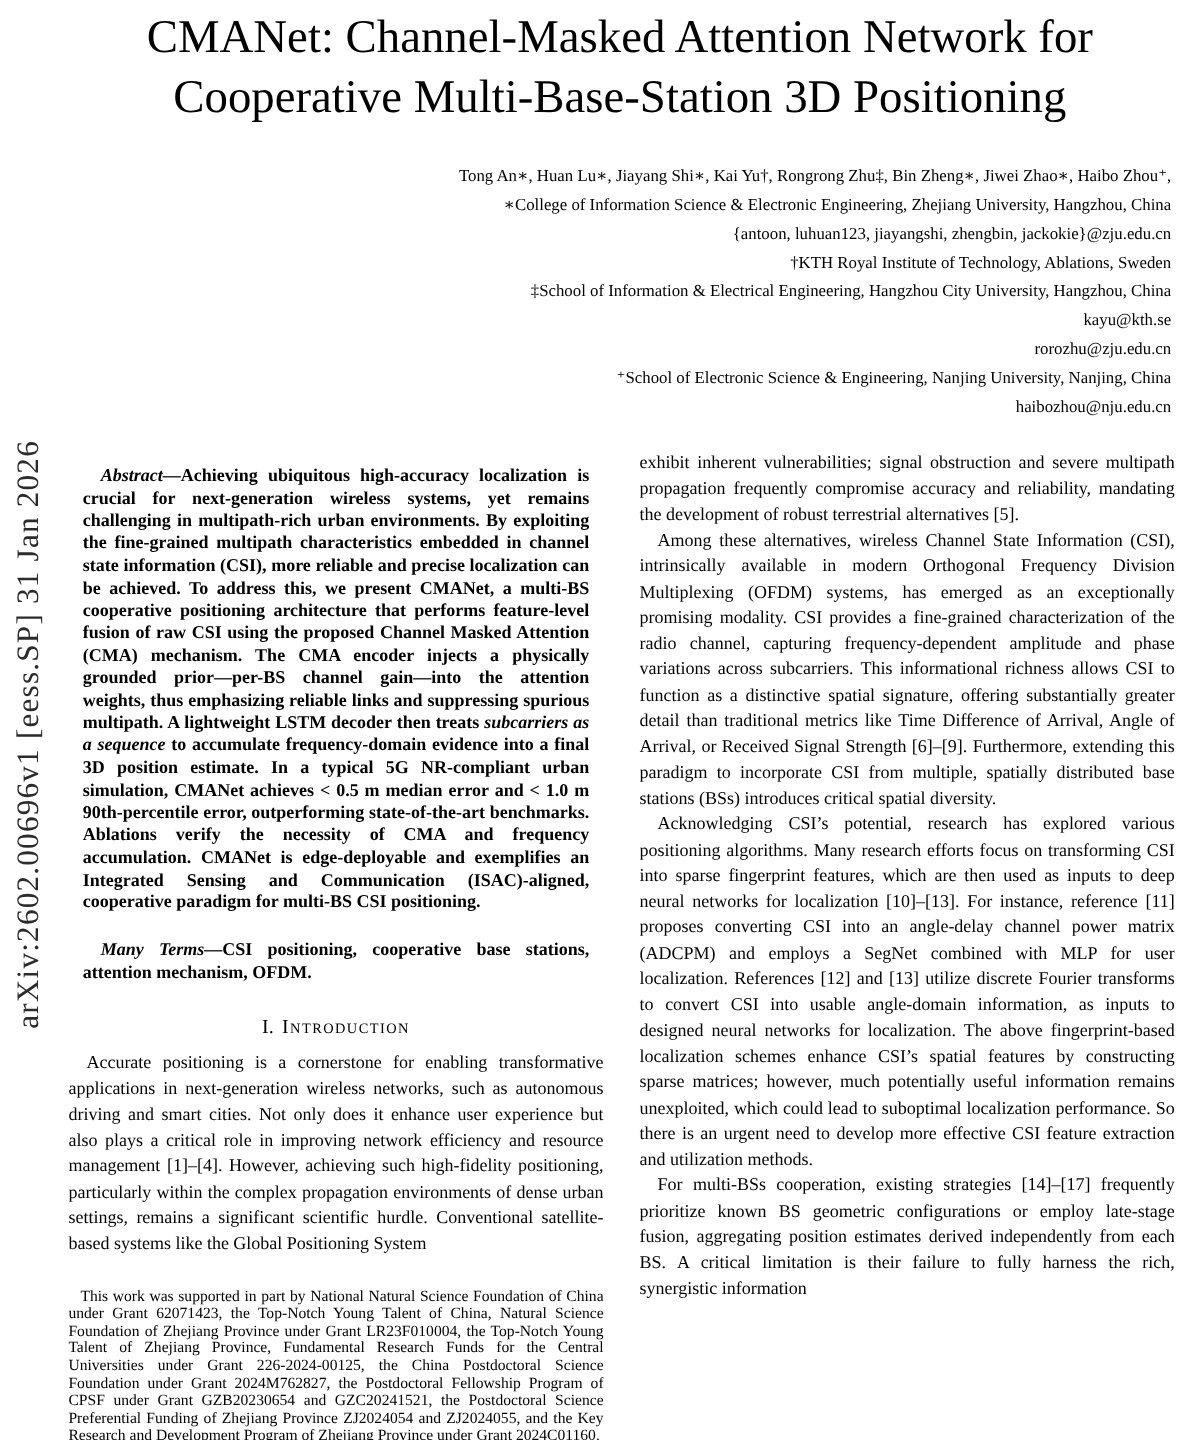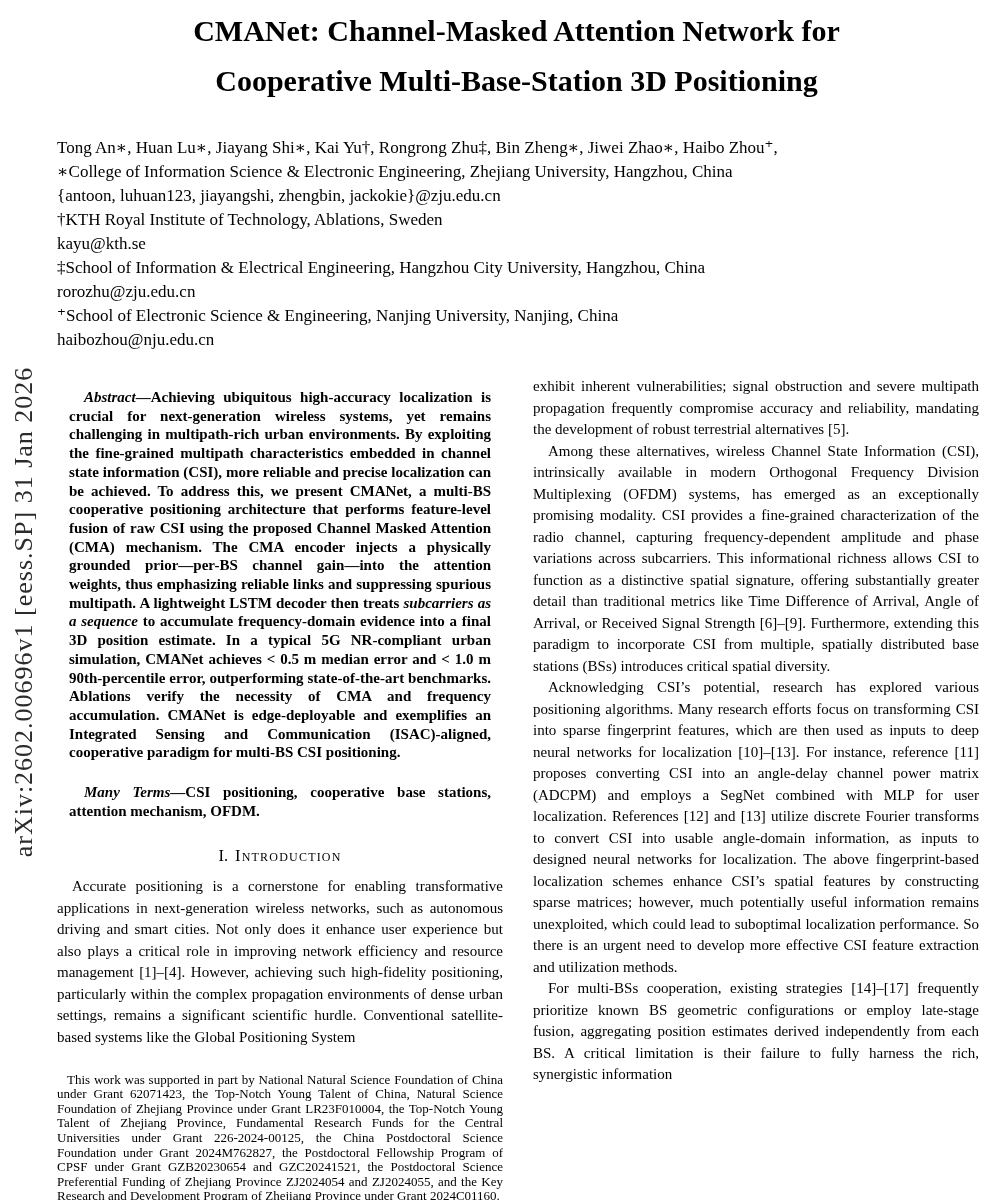--- a/index.html
+++ b/index.html
@@ -21,29 +21,29 @@
     white-space: nowrap;
     font-size: 26px;
     letter-spacing: 1px;
     color: #2b2b2b;
     transform: translate(-50%, -50%) rotate(-90deg);
   }
 
   .title {
     margin: 6px 0 0 0;
     text-align: center;
-    font-size: 30px;
-    font-weight: 700;
+    font-size: 39px;
+    font-weight: 400;
     line-height: 50px;
   }
 
   .authors-block { margin-top: 30px; }
   .author-line, .affil-line {
-    text-align: left;
-    font-size: 17px;
+    text-align: right;
+    font-size: 14px;
     line-height: 24px;
   }
 
   .columns {
     display: flex;
     gap: 30px;
     margin-top: 24px;
     height: 828px;
   }
   .col {
@@ -113,22 +113,22 @@
     <h1 class="title">
       <span>CMANet: Channel-Masked Attention Network for</span><br>
       <span>Cooperative Multi-Base-Station 3D Positioning</span>
     </h1>
 
     <div class="authors-block">
       <div class="author-line">Tong An∗, Huan Lu∗, Jiayang Shi∗, Kai Yu†, Rongrong Zhu‡, Bin Zheng∗, Jiwei Zhao∗, Haibo Zhou⁺,</div>
       <div class="affil-line">∗College of Information Science &amp; Electronic Engineering, Zhejiang University, Hangzhou, China</div>
       <div class="affil-line">{antoon, luhuan123, jiayangshi, zhengbin, jackokie}@zju.edu.cn</div>
       <div class="affil-line">†KTH Royal Institute of Technology, Ablations, Sweden</div>
+      <div class="affil-line">‡School of Information &amp; Electrical Engineering, Hangzhou City University, Hangzhou, China</div>
       <div class="affil-line">kayu@kth.se</div>
-      <div class="affil-line">‡School of Information &amp; Electrical Engineering, Hangzhou City University, Hangzhou, China</div>
       <div class="affil-line">rorozhu@zju.edu.cn</div>
       <div class="affil-line">⁺School of Electronic Science &amp; Engineering, Nanjing University, Nanjing, China</div>
       <div class="affil-line">haibozhou@nju.edu.cn</div>
     </div>
 
     <div class="columns">
 
       <div class="col">
         <p class="abstract">
           <span class="abs-label">Abstract</span><span>—Achieving ubiquitous high-accuracy localization is crucial for next-generation wireless systems, yet remains challenging in multipath-rich urban environments. By exploiting the fine-grained multipath characteristics embedded in channel state information (CSI), more reliable and precise localization can be achieved. To address this, we present CMANet, a multi-BS cooperative positioning architecture that performs feature-level fusion of raw CSI using the proposed Channel Masked Attention (CMA) mechanism. The CMA encoder injects a physically grounded prior—per-BS channel gain—into the attention weights, thus emphasizing reliable links and suppressing spurious multipath. A lightweight LSTM decoder then treats </span><span class="abs-italic">subcarriers as a sequence</span><span> to accumulate frequency-domain evidence into a final 3D position estimate. In a typical 5G NR-compliant urban simulation, CMANet achieves &lt; 0.5 m median error and &lt; 1.0 m 90th-percentile error, outperforming state-of-the-art benchmarks. Ablations verify the necessity of CMA and frequency accumulation. CMANet is edge-deployable and exemplifies an Integrated Sensing and Communication (ISAC)-aligned, cooperative paradigm for multi-BS CSI positioning.</span>

